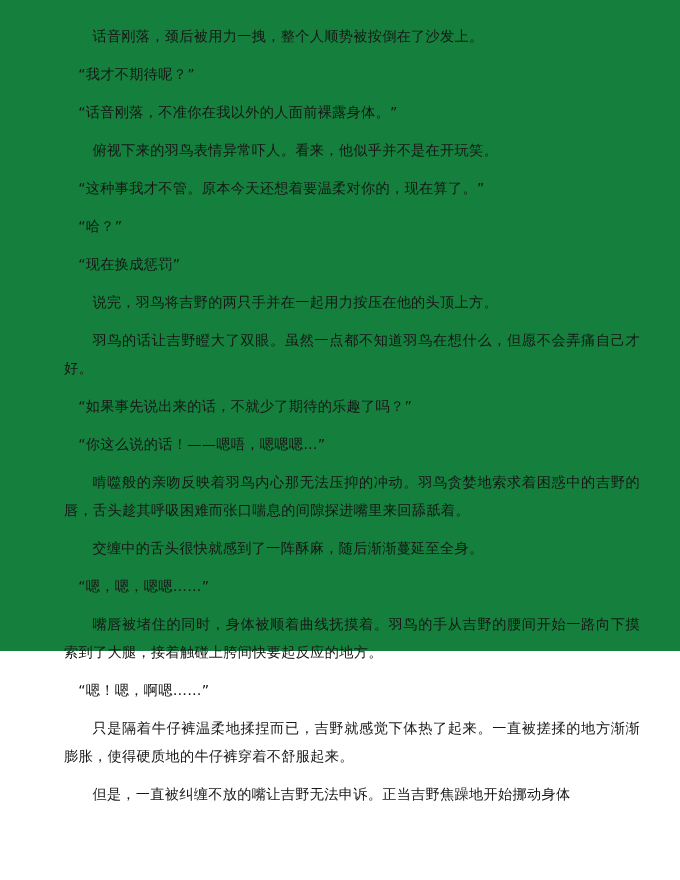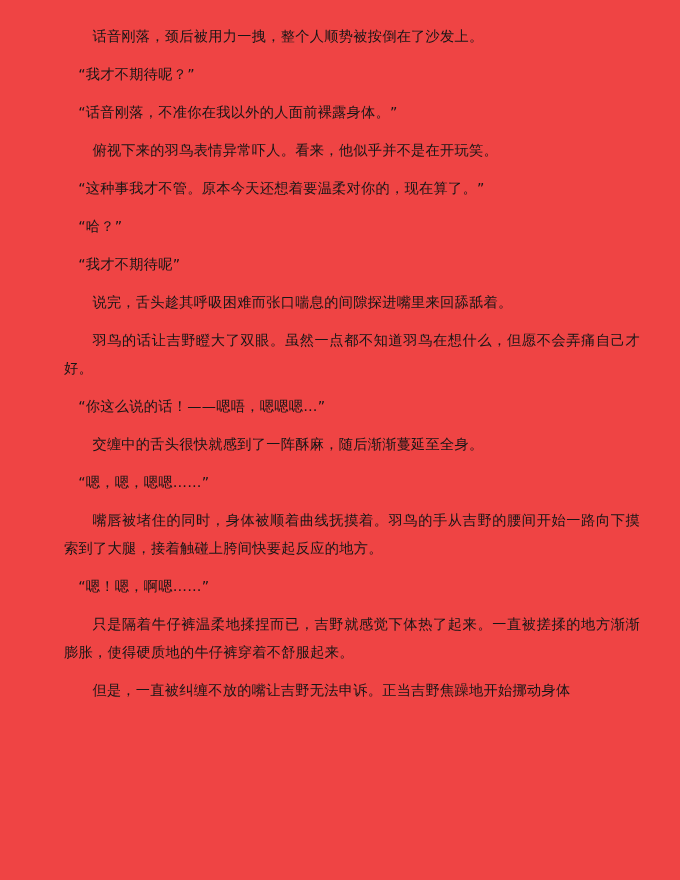--- a/index.html
+++ b/index.html
@@ -10,23 +10,23 @@
     width: 680px;
     height: 880px;
     background: #ffffff;
     font-family: "DejaVu Sans", "Liberation Sans", sans-serif;
     color: #1a1a1a;
     overflow: hidden;
   }
   .page {
     box-sizing: border-box;
     width: 680px;
-    height: 880px;
+    height: 651px;
     padding: 22px 40px 10px 64px;
-    background: #ef4444;
+    background: #15803d;
   }
   .para {
     margin: 0 0 10px 0;
     font-size: 14.2px;
     line-height: 28px;
     letter-spacing: 0.3px;
     text-align: justify;
     color: #161616;
     white-space: pre-wrap;
   }
@@ -40,23 +40,25 @@
 </head>
 <body>
 
 <div class="page">
   <p class="para indent">话音刚落，颈后被用力一拽，整个人顺势被按倒在了沙发上。</p>
   <p class="para quote">“我才不期待呢？”</p>
   <p class="para quote">“话音刚落，不准你在我以外的人面前裸露身体。”</p>
   <p class="para indent">俯视下来的羽鸟表情异常吓人。看来，他似乎并不是在开玩笑。</p>
   <p class="para quote">“这种事我才不管。原本今天还想着要温柔对你的，现在算了。”</p>
   <p class="para quote">“哈？”</p>
-  <p class="para quote">“我才不期待呢”</p>
-  <p class="para indent">说完，舌头趁其呼吸困难而张口喘息的间隙探进嘴里来回舔舐着。</p>
+  <p class="para quote">“现在换成惩罚”</p>
+  <p class="para indent">说完，羽鸟将吉野的两只手并在一起用力按压在他的头顶上方。</p>
   <p class="para indent">羽鸟的话让吉野瞪大了双眼。虽然一点都不知道羽鸟在想什么，但愿不会弄痛自己才好。</p>
+  <p class="para quote">“如果事先说出来的话，不就少了期待的乐趣了吗？”</p>
   <p class="para quote">“你这么说的话！——嗯唔，嗯嗯嗯…”</p>
+  <p class="para indent">啃噬般的亲吻反映着羽鸟内心那无法压抑的冲动。羽鸟贪婪地索求着困惑中的吉野的唇，舌头趁其呼吸困难而张口喘息的间隙探进嘴里来回舔舐着。</p>
   <p class="para indent">交缠中的舌头很快就感到了一阵酥麻，随后渐渐蔓延至全身。</p>
   <p class="para quote">“嗯，嗯，嗯嗯……”</p>
   <p class="para indent">嘴唇被堵住的同时，身体被顺着曲线抚摸着。羽鸟的手从吉野的腰间开始一路向下摸索到了大腿，接着触碰上胯间快要起反应的地方。</p>
   <p class="para quote">“嗯！嗯，啊嗯……”</p>
   <p class="para indent">只是隔着牛仔裤温柔地揉捏而已，吉野就感觉下体热了起来。一直被搓揉的地方渐渐膨胀，使得硬质地的牛仔裤穿着不舒服起来。</p>
   <p class="para indent">但是，一直被纠缠不放的嘴让吉野无法申诉。正当吉野焦躁地开始挪动身体</p>
 </div>
 
 </body></html>

